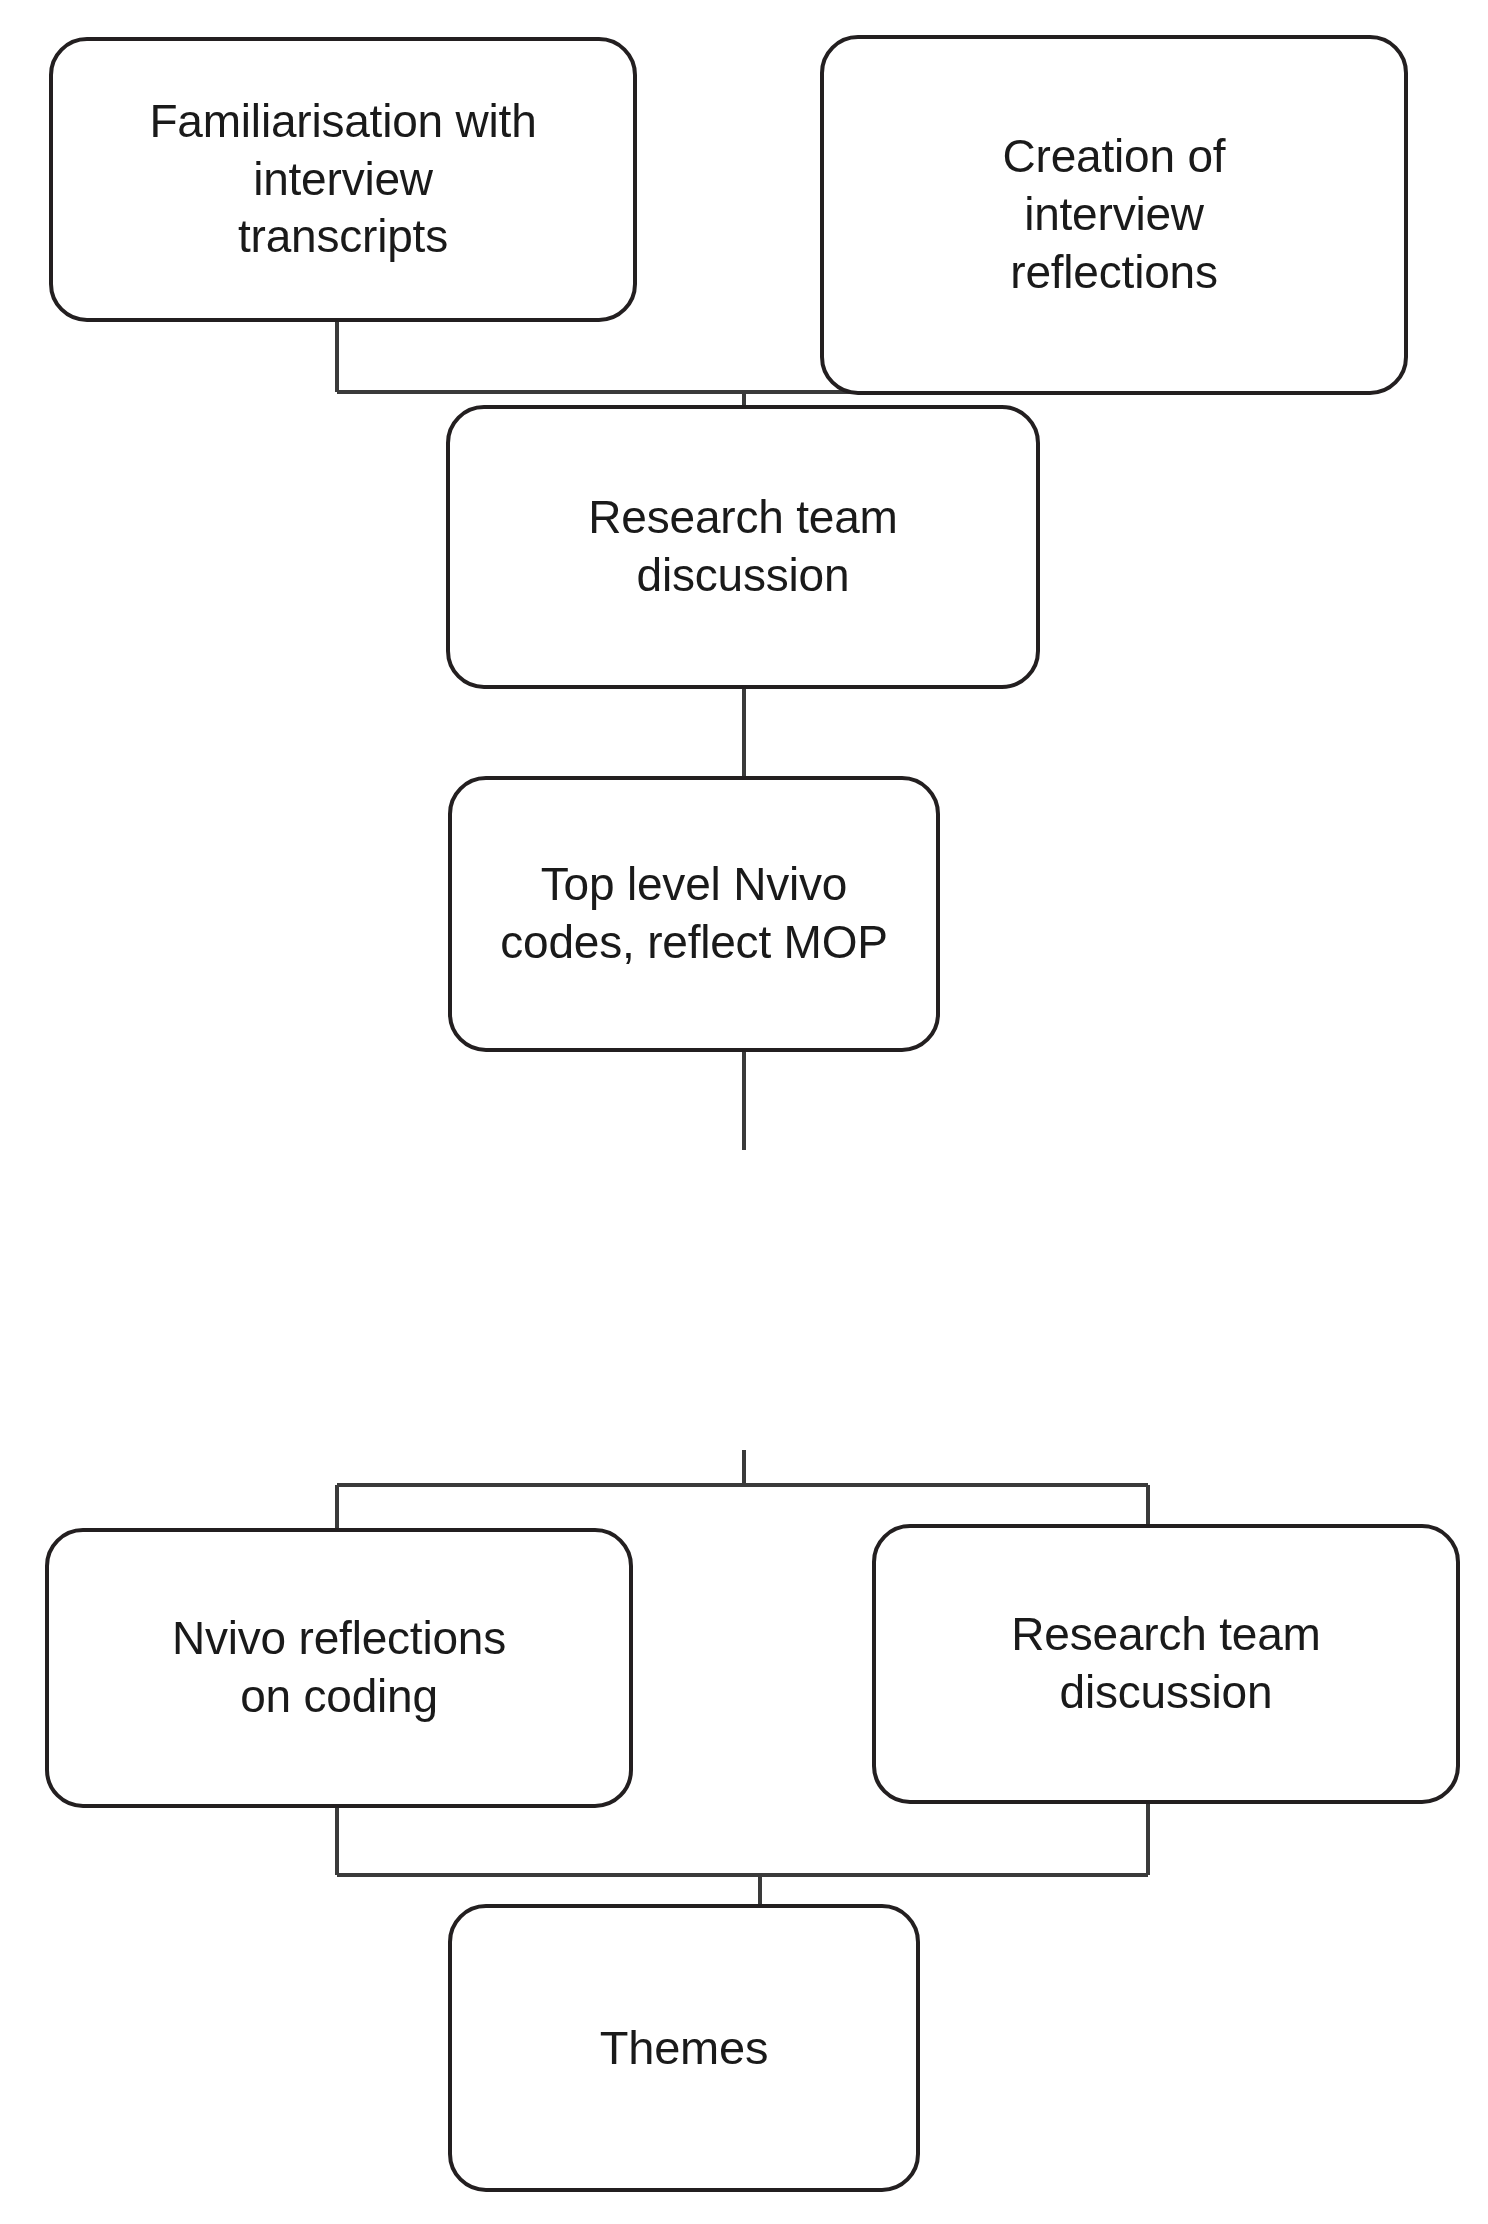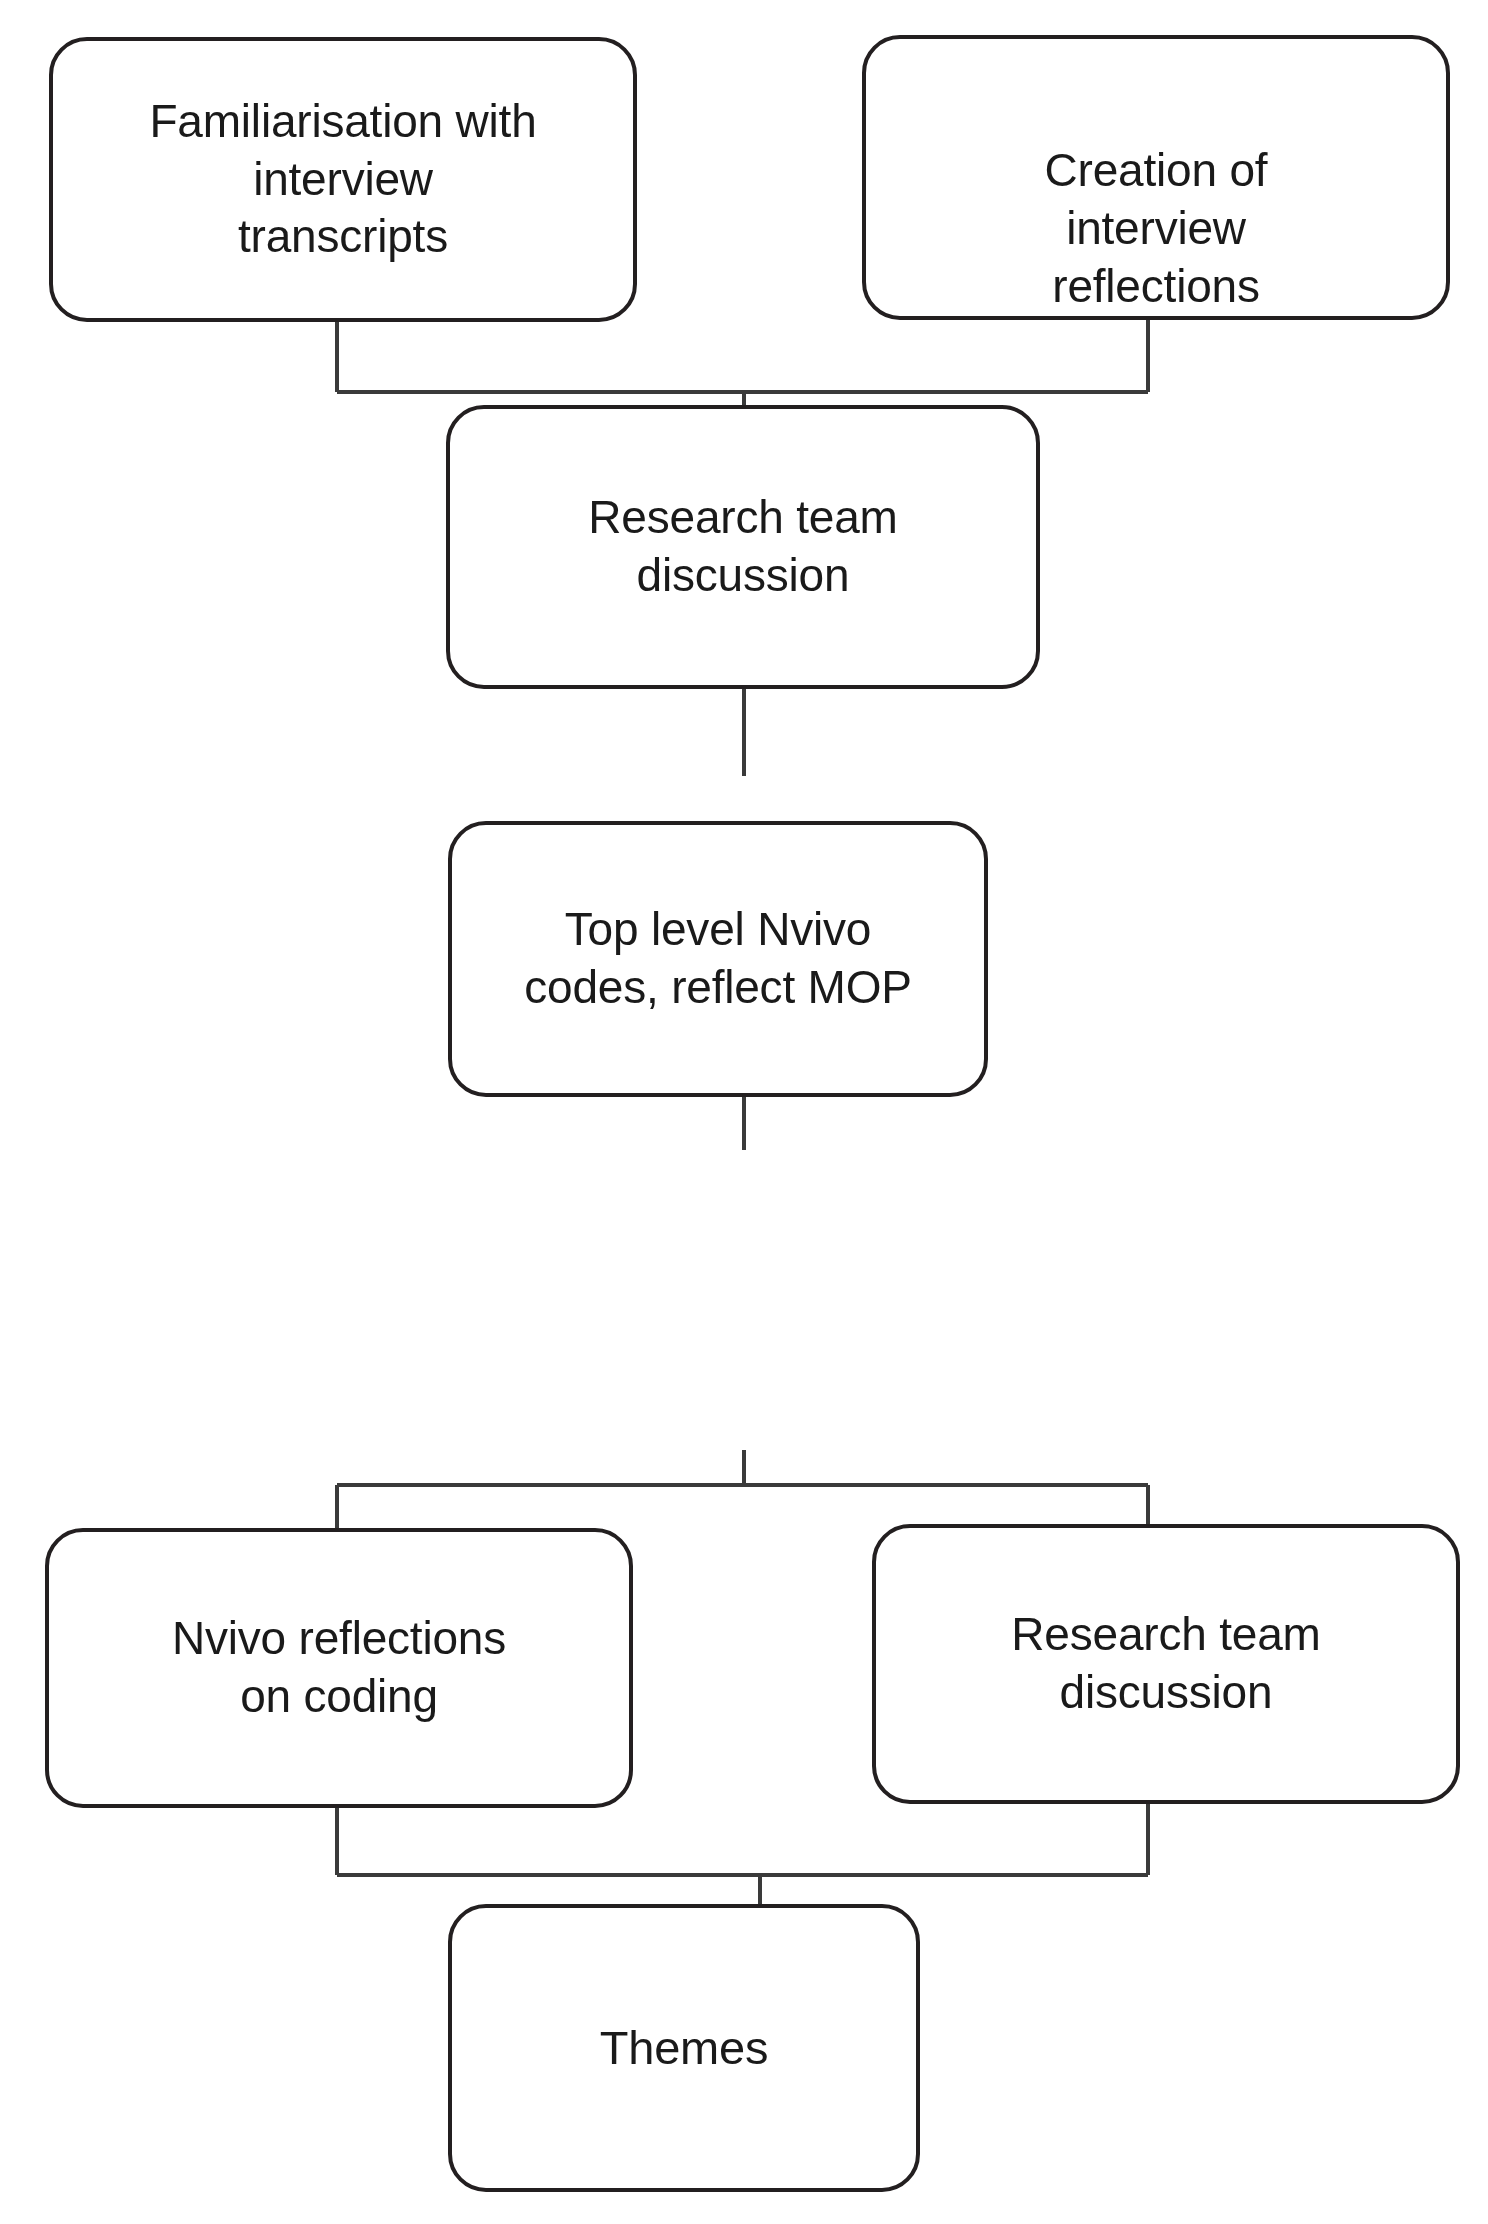--- a/index.html
+++ b/index.html
@@ -44,23 +44,23 @@
     box-sizing: border-box;
     color: #1a1a1a;
     font-size: 46px;
     line-height: 1.26;
     letter-spacing: -0.2px;
     white-space: pre-line;
     font-weight: 400;
   }
   
   #node-familiarisation { left: 49px;  top: 37px;   width: 588px; height: 285px; }
-  #node-reflections     { left: 862px; top: 35px;   width: 588px; height: 285px; align-items: flex-end; }
+  #node-reflections     { left: 820px; top: 35px;   width: 588px; height: 360px; }
   #node-discussion-1    { left: 446px; top: 405px;  width: 594px; height: 284px; }
-  #node-nvivo           { left: 448px; top: 776px;  width: 540px; height: 276px; margin-top: 45px; }
+  #node-nvivo           { left: 448px; top: 776px;  width: 492px; height: 276px; }
   #node-iterative       { left: 450px; top: 1150px; width: 590px; height: 300px; }
   #node-memo            { left: 45px;  top: 1528px; width: 588px; height: 280px; }
   #node-discussion-2    { left: 872px; top: 1524px; width: 588px; height: 280px; }
   #node-themes          { left: 448px; top: 1904px; width: 472px; height: 288px; }
 
   #node-familiarisation .node-label,
   #node-reflections .node-label { font-size: 46px; }
   #node-iterative .node-label { font-size: 45px; line-height: 1.22; }
   #node-themes .node-label { font-size: 47px; }
 </style>

